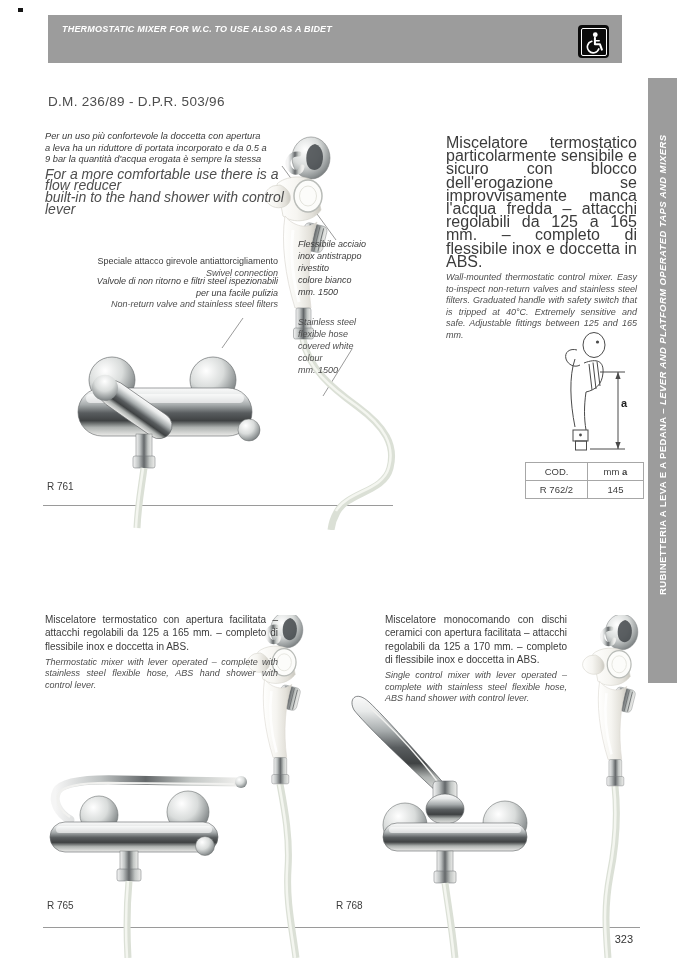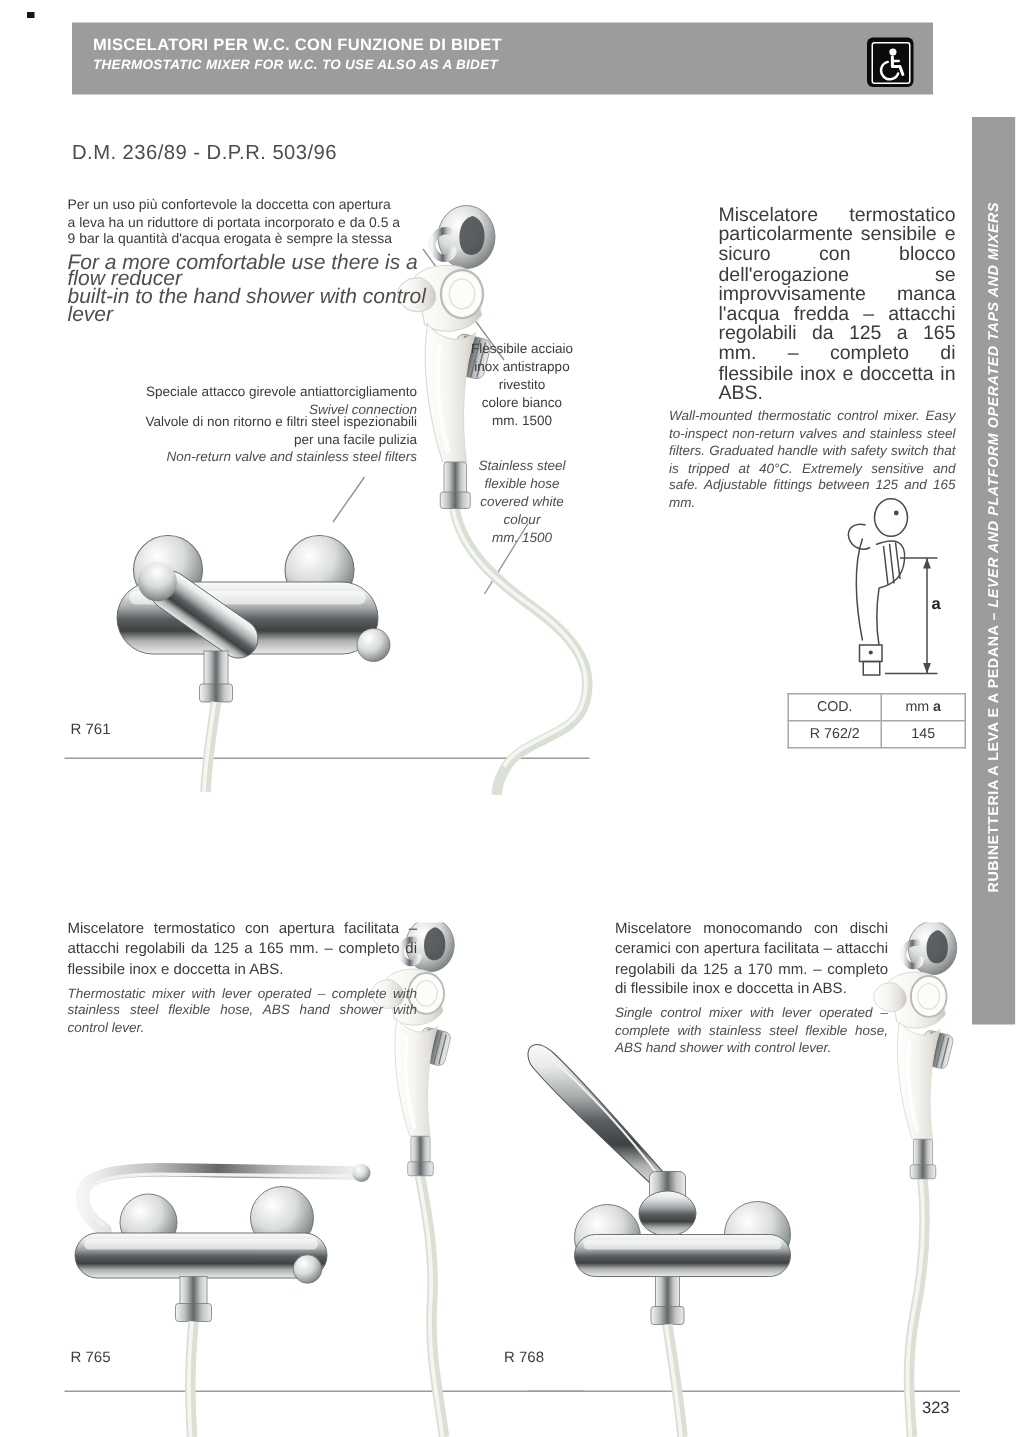--- a/index.html
+++ b/index.html
@@ -16,37 +16,37 @@
             box-sizing:border-box;padding:8px 0 0 14px;color:#fff;z-index:2;}
   .t1{font-weight:bold;font-size:11px;line-height:14px;letter-spacing:.2px;}
   .t2{font-weight:bold;font-style:italic;font-size:9px;line-height:12px;letter-spacing:.2px;}
   .access{position:absolute;right:13px;top:10px;width:31px;height:33px;background:#0b0b0b;
           border-radius:4px;box-sizing:border-box;padding:2.5px;}
   .access-in{width:100%;height:100%;border:1.4px solid #fff;border-radius:2px;box-sizing:border-box;
              display:flex;align-items:center;justify-content:center;}
   .lawref{position:absolute;left:48px;top:94px;font-size:13.5px;color:#4d4d4d;letter-spacing:.3px;}
 
   
-  .pre{white-space:pre-line;}
+  .pre{white-space:pre-line;font-style:italic;}
   .jus{text-align:justify;}
   .it-sm{font-size:9.3px;line-height:11.6px;color:#3b3b3b;}
   .en-sm{font-size:14px;line-height:11.6px;color:#4e4e4e;font-style:italic;}
   .lbl{font-size:9px;line-height:11.5px;text-align:right;color:#3b3b3b;}
   .lbl .en{font-style:italic;color:#4e4e4e;}
   .intro{left:45px;top:131px;width:256px;}
   .lbl-swivel{left:58px;top:256px;width:220px;}
   .lbl-valves{left:58px;top:276px;width:220px;}
-  .lbl-hose{left:298px;top:226px;width:100px;font-size:9px;line-height:12px;text-align:center;}
+  .lbl-hose{left:298px;top:238px;width:100px;font-size:9px;line-height:12px;text-align:left;}
   .lbl-hose .en{font-style:italic;color:#4e4e4e;margin-top:18px;}
   .desc1{left:446px;top:136px;width:191px;}
-  .d-it{font-size:13px;line-height:13.2px;color:#3b3b3b;margin-left:33px;}
+  .d-it{font-size:16px;line-height:13.2px;color:#3b3b3b;}
   .d-en{font-size:9px;line-height:11.6px;color:#4e4e4e;font-style:italic;margin-top:4px;}
   .desc2{left:45px;top:613px;width:233px;}
   .d-it2{font-size:10px;line-height:13.3px;color:#3b3b3b;}
-  .desc3{left:385px;top:613px;width:182px;margin-left:25px;}
+  .desc3{left:385px;top:613px;width:182px;}
   .code{font-size:10px;color:#3d3d3d;}
 
   
   .dimlabel{left:621px;top:397px;font-weight:bold;font-size:11px;color:#222;}
   .spec-table{left:525px;top:462px;}
   .spec-table table{border-collapse:collapse;font-size:9.5px;color:#3d3d3d;}
   .spec-table th,.spec-table td{border:1px solid #a7a7a7;font-weight:normal;text-align:center;
        height:17px;padding:0;}
   .spec-table .c1{width:61px;}
   .spec-table .c2{width:55px;}
@@ -110,21 +110,20 @@
         <path d="M44,92 C41,116 44,142 50,164" stroke="#ffffff" stroke-width="3" fill="none" opacity=".8"></path>
         <rect x="47" y="170" width="15" height="22" rx="2" fill="url(#crH)" stroke="#7f8384" stroke-width="0.5"></rect>
         <rect x="44.5" y="190" width="20" height="11" rx="2" fill="url(#crH)" stroke="#74787a" stroke-width="0.5"></rect>
       </g>
     </defs>
   </svg>
 
   <div class="regmark"></div>
 
   <div class="titlebar">
-    <div class="t1">MISCELATORI PER W.C. CON FUNZIONE DI BIDET</div>
     <div class="t2">THERMOSTATIC MIXER FOR W.C. TO USE ALSO AS A BIDET</div>
     <div class="access">
       <div class="access-in">
         <svg width="22" height="24" viewBox="0 0 24 26">
           <circle cx="13.4" cy="5" r="2.6" fill="#fff"></circle>
           <path d="M13,8.5 L13,15.5 L18.5,15.5 L20.6,21.3" stroke="#fff" stroke-width="2.2" fill="none" stroke-linecap="round" stroke-linejoin="round"></path>
           <path d="M13,11.6 L17.6,11.6" stroke="#fff" stroke-width="1.8" stroke-linecap="round"></path>
           <path d="M9.6,12.2 A6.4,6.4 0 1 0 17.2,20.6" stroke="#fff" stroke-width="1.8" fill="none" stroke-linecap="round"></path>
         </svg>
       </div>

